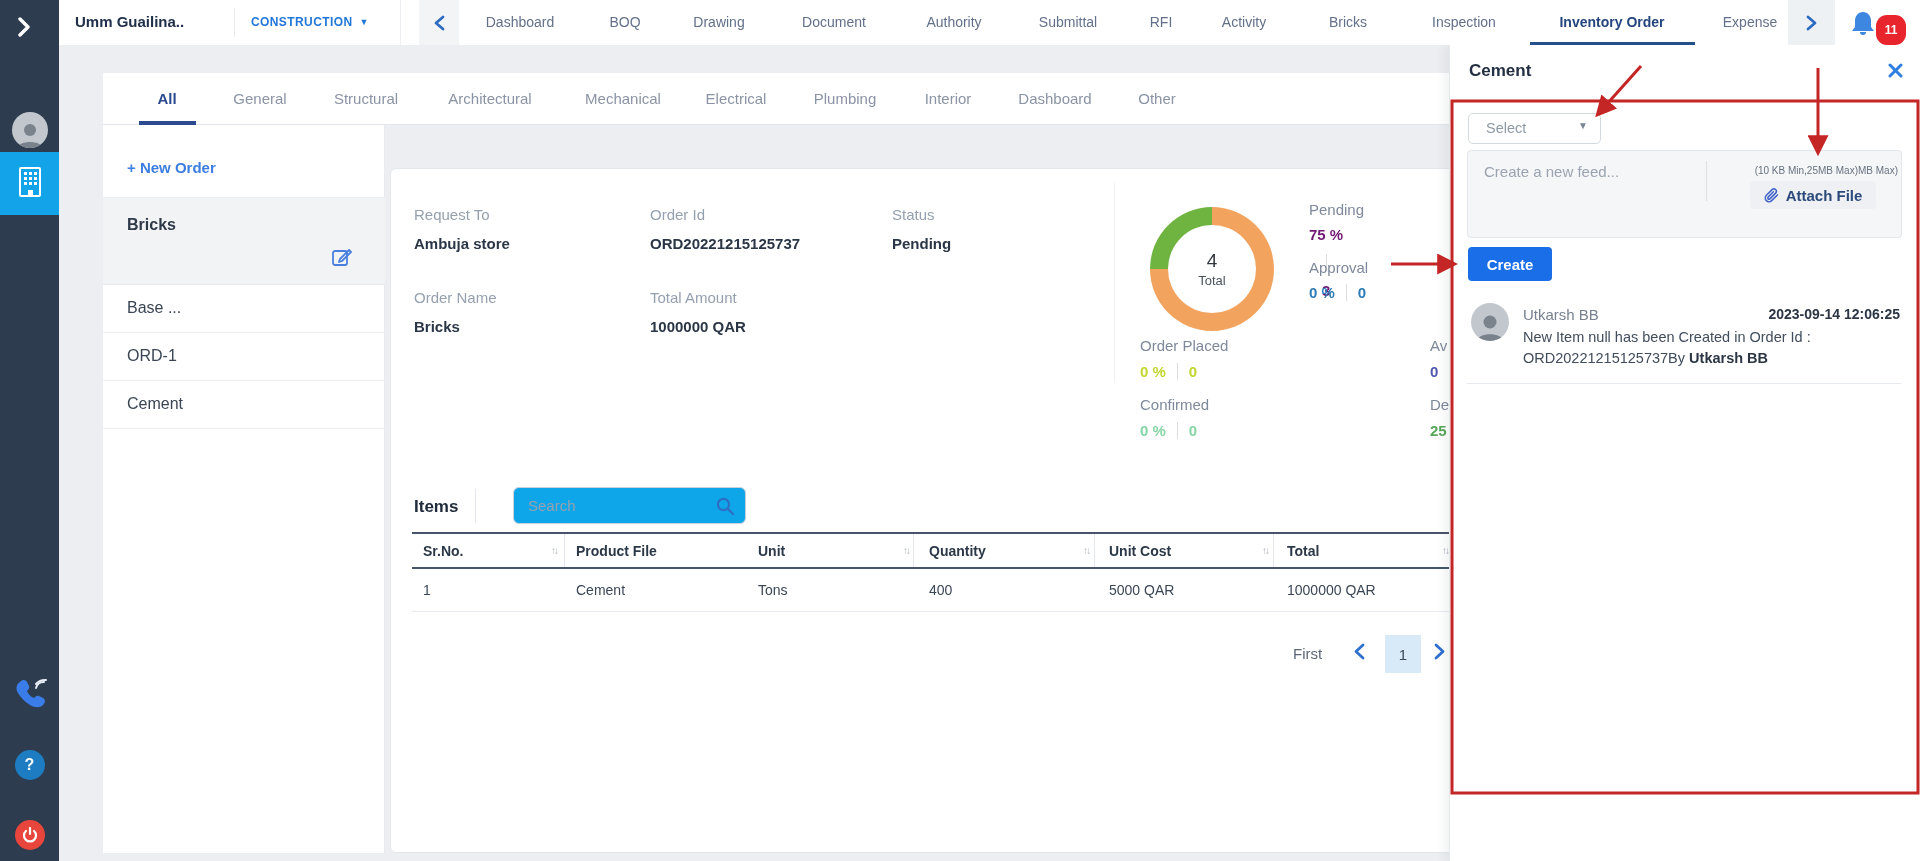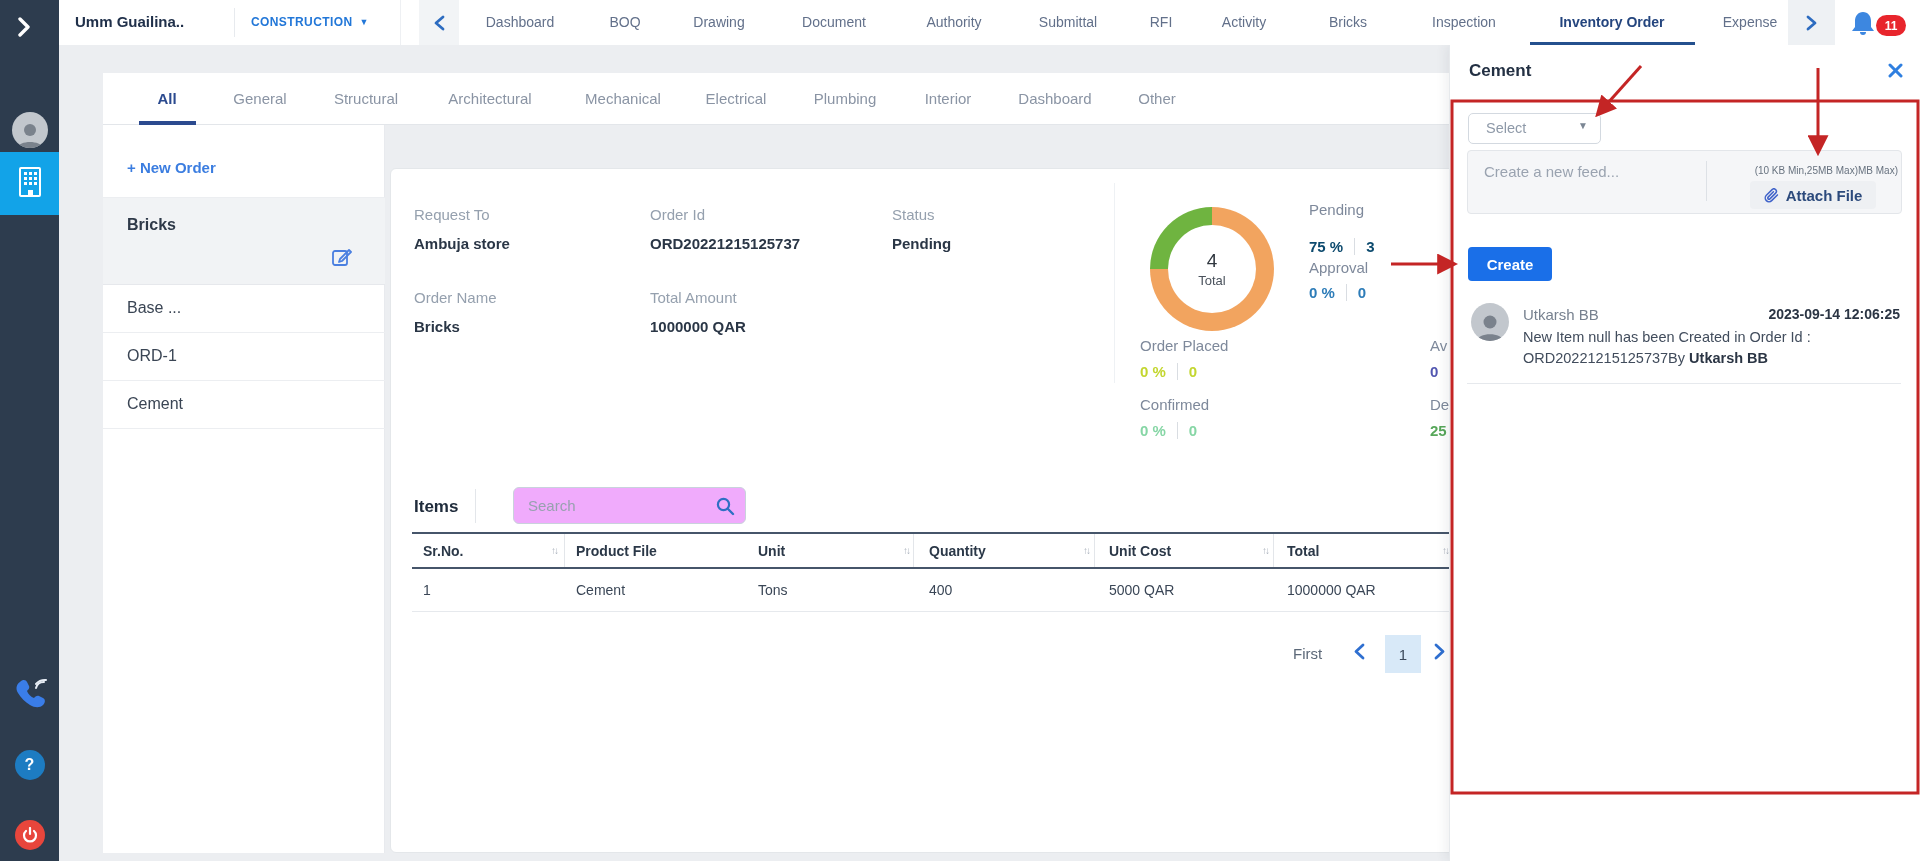--- a/index.html
+++ b/index.html
@@ -21,21 +21,21 @@
   .tb-vdiv { left:175px; top:8px; width:1px; height:29px; background:#e7eaee; }
   .tb-construction { left:192px; top:15px; font-size:12px; font-weight:bold; letter-spacing:.4px; color:#2277d8; display:flex; align-items:center; gap:7px; cursor:pointer; }
   .tb-construction .caret { font-size:9px; color:#2277d8; }
   .tb-vdiv2 { left:341px; top:0; width:1px; height:45px; background:#eef0f3; }
   .tb-collapse { left:360px; top:0; width:40px; height:45px; background:#f2f4f6; display:flex; align-items:center; justify-content:center; cursor:pointer; }
   .nav-item { top:14px; transform:translateX(-50%); font-size:14px; color:#62708a; white-space:nowrap; cursor:pointer; }
   .nav-item.active { color:#24457e; font-weight:bold; }
   .nav-underline { left:1471px; top:42px; width:165px; height:3px; background:#24508e; }
   .tb-more { left:1729px; top:0; width:47px; height:45px; background:#eef1f4; display:flex; align-items:center; justify-content:center; cursor:pointer; }
   .tb-bell { left:1789px; top:9px; cursor:pointer; }
-  .tb-badge { left:1817px; top:15px; min-width:30px; height:21px; background:#e8252c; border-radius:11px; color:#fff; font-size:12px; font-weight:bold; display:flex; align-items:center; justify-content:center; padding:0 6px; }
+  .tb-badge { left:1817px; top:15px; min-width:30px; height:30px; background:#e8252c; border-radius:11px; color:#fff; font-size:12px; font-weight:bold; display:flex; align-items:center; justify-content:center; padding:0 6px; }
 
   
   .tabsbar { left:103px; top:73px; width:1346px; height:52px; background:#fff; border-bottom:1px solid #e3e6ea; z-index:5; }
   .tab { top:17px; transform:translateX(-50%); font-size:15px; color:#8a94a4; white-space:nowrap; cursor:pointer; }
   .tab.active { color:#2b4a8f; font-weight:bold; }
   .tab-underline { left:36px; top:48px; width:57px; height:4px; background:#2b4a8f; }
 
   
   .orders { left:103px; top:125px; width:282px; height:728px; background:#fff; border-right:1px solid #e8eaee; z-index:4; }
   .new-order { left:0; top:0; width:282px; height:73px; border-bottom:1px solid #eceef1; }
@@ -58,21 +58,21 @@
   .donut-hole { width:88px; height:88px; border-radius:50%; background:#fff; display:flex; flex-direction:column; align-items:center; justify-content:center; }
   .donut-total { font-size:19px; color:#30373f; }
   .donut-total-label { font-size:13px; color:#4a525c; margin-top:1px; }
 
   .stat-label { font-size:15px; color:#7e899b; white-space:nowrap; }
   .stat-vals { display:flex; align-items:center; gap:11px; font-size:15px; font-weight:bold; white-space:nowrap; }
   .stat-div { width:1px; height:17px; background:#d9dde2; }
 
   .items-title { left:23px; top:328px; font-size:17px; font-weight:bold; color:#202c3c; }
   .items-vdiv { left:84px; top:320px; width:1px; height:34px; background:#e3e6ea; }
-  .search-box { left:122px; top:318px; width:233px; height:37px; border:1px solid #c9d2dc; border-radius:6px; background:#f0abfc; }
+  .search-box { left:122px; top:318px; width:233px; height:37px; border:1px solid #c9d2dc; border-radius:6px; background:#0ea5e9; }
   .search-box input { position:absolute; left:12px; top:7px; width:180px; height:21px; border:none; outline:none; font-size:15px; color:#3a4656; font-family:"Liberation Sans",sans-serif; background:transparent; }
   .search-box input::placeholder { color:#97a1af; }
   .search-ic { position:absolute; right:10px; top:8px; cursor:pointer; }
 
   .thead { left:21px; top:363px; width:1160px; height:37px; background:#fff; border-top:2px solid #46556a; border-bottom:2px solid #46556a; }
   .th { position:absolute; top:9px; font-size:14px; font-weight:bold; color:#2b3848; white-space:nowrap; cursor:pointer; }
   .sort { position:absolute; top:11px; font-size:10px; color:#a8b0bb; letter-spacing:-2px; cursor:pointer; }
   .col-sep { position:absolute; top:0; width:1px; height:33px; background:#e3e6ea; }
   .trow { left:21px; top:400px; width:1160px; height:43px; border-bottom:1px solid #e6e9ed; }
   .td { position:absolute; top:13px; font-size:14px; color:#3a4656; white-space:nowrap; }
@@ -82,21 +82,21 @@
   .pg-page { left:994px; top:466px; width:36px; height:38px; background:#d8e9f8; display:flex; align-items:center; justify-content:center; font-size:15px; color:#3c4a5c; cursor:pointer; }
   .pg-next { left:1043px; top:474px; cursor:pointer; }
 
   
   .panel { left:1449px; top:45px; width:471px; height:816px; background:#fff; border-left:1px solid #e6e9ec; box-shadow:-4px 0 10px rgba(40,50,70,.07); z-index:10; }
   .panel-title { left:19px; top:16px; font-size:17px; font-weight:bold; color:#233043; }
   .panel-close { left:438px; top:18px; cursor:pointer; }
   .selectbox { left:18px; top:68px; width:133px; height:31px; border:1px solid #d3d9e0; border-radius:5px; background:#fff; cursor:pointer; }
   .selectbox .sel-text { position:absolute; left:17px; top:6px; font-size:14.5px; color:#8e99a8; }
   .selectbox .sel-caret { position:absolute; right:12px; top:6px; font-size:10px; color:#7b8694; }
-  .composer { left:17px; top:105px; width:435px; height:64px; background:#f5f6f8; border:1px solid #e3e6ea; border-radius:4px; }
+  .composer { left:17px; top:105px; width:435px; height:88px; background:#f5f6f8; border:1px solid #e3e6ea; border-radius:4px; }
   .composer textarea { position:absolute; left:14px; top:10px; width:215px; height:66px; background:transparent; border:none; outline:none; resize:none; font-size:15px; color:#3a4656; font-family:"Liberation Sans",sans-serif; }
   .composer textarea::placeholder { color:#9aa3b0; }
   .comp-div { position:absolute; left:238px; top:10px; width:1px; height:40px; background:#dde1e6; }
   .attach-hint { position:absolute; left:244px; top:14px; width:186px; text-align:right; font-size:10px; color:#67727f; white-space:nowrap; }
   .attach-btn { position:absolute; left:282px; top:30px; width:126px; height:28px; background:#eef0f3; border-radius:4px; display:flex; align-items:center; justify-content:center; gap:7px; cursor:pointer; }
   .attach-btn span { font-size:15px; color:#2c4a7c; font-weight:bold; }
   .create-btn { left:18px; top:202px; width:84px; height:34px; background:#1a6fe8; border-radius:4px; display:flex; align-items:center; justify-content:center; color:#fff; font-size:15px; font-weight:bold; cursor:pointer; }
   .feed-avatar { left:21px; top:258px; width:38px; height:38px; border-radius:50%; background:#c2c7cd; overflow:hidden; display:flex; align-items:flex-end; justify-content:center; }
   .feed-name { left:73px; top:261px; font-size:15px; color:#77818f; }
   .feed-time { right:20px; top:261px; font-size:14px; font-weight:bold; color:#2b3544; }
@@ -264,21 +264,21 @@
     <div class="abs sec-vdiv"></div>
 
     <div class="abs donut">
       <div class="donut-hole">
         <div class="donut-total">4</div>
         <div class="donut-total-label">Total</div>
       </div>
     </div>
 
     <div class="abs stat-label" style="left:918px;top:32px;">Pending</div>
-    <div class="abs stat-vals" style="left:918px;top:69px;color:#0c4a6e;">
+    <div class="abs stat-vals" style="left:918px;top:57px;color:#701a75;flex-direction:column;">
       <span>75 %</span>
         <span class="stat-div"></span>
         <span>3</span>
     </div>
     <div class="abs stat-label" style="left:918px;top:90px;">Approval</div>
     <div class="abs stat-vals" style="left:918px;top:115px;color:#2d7cb8;">
       <span>0 %</span>
         <span class="stat-div"></span>
         <span>0</span>
     </div>

